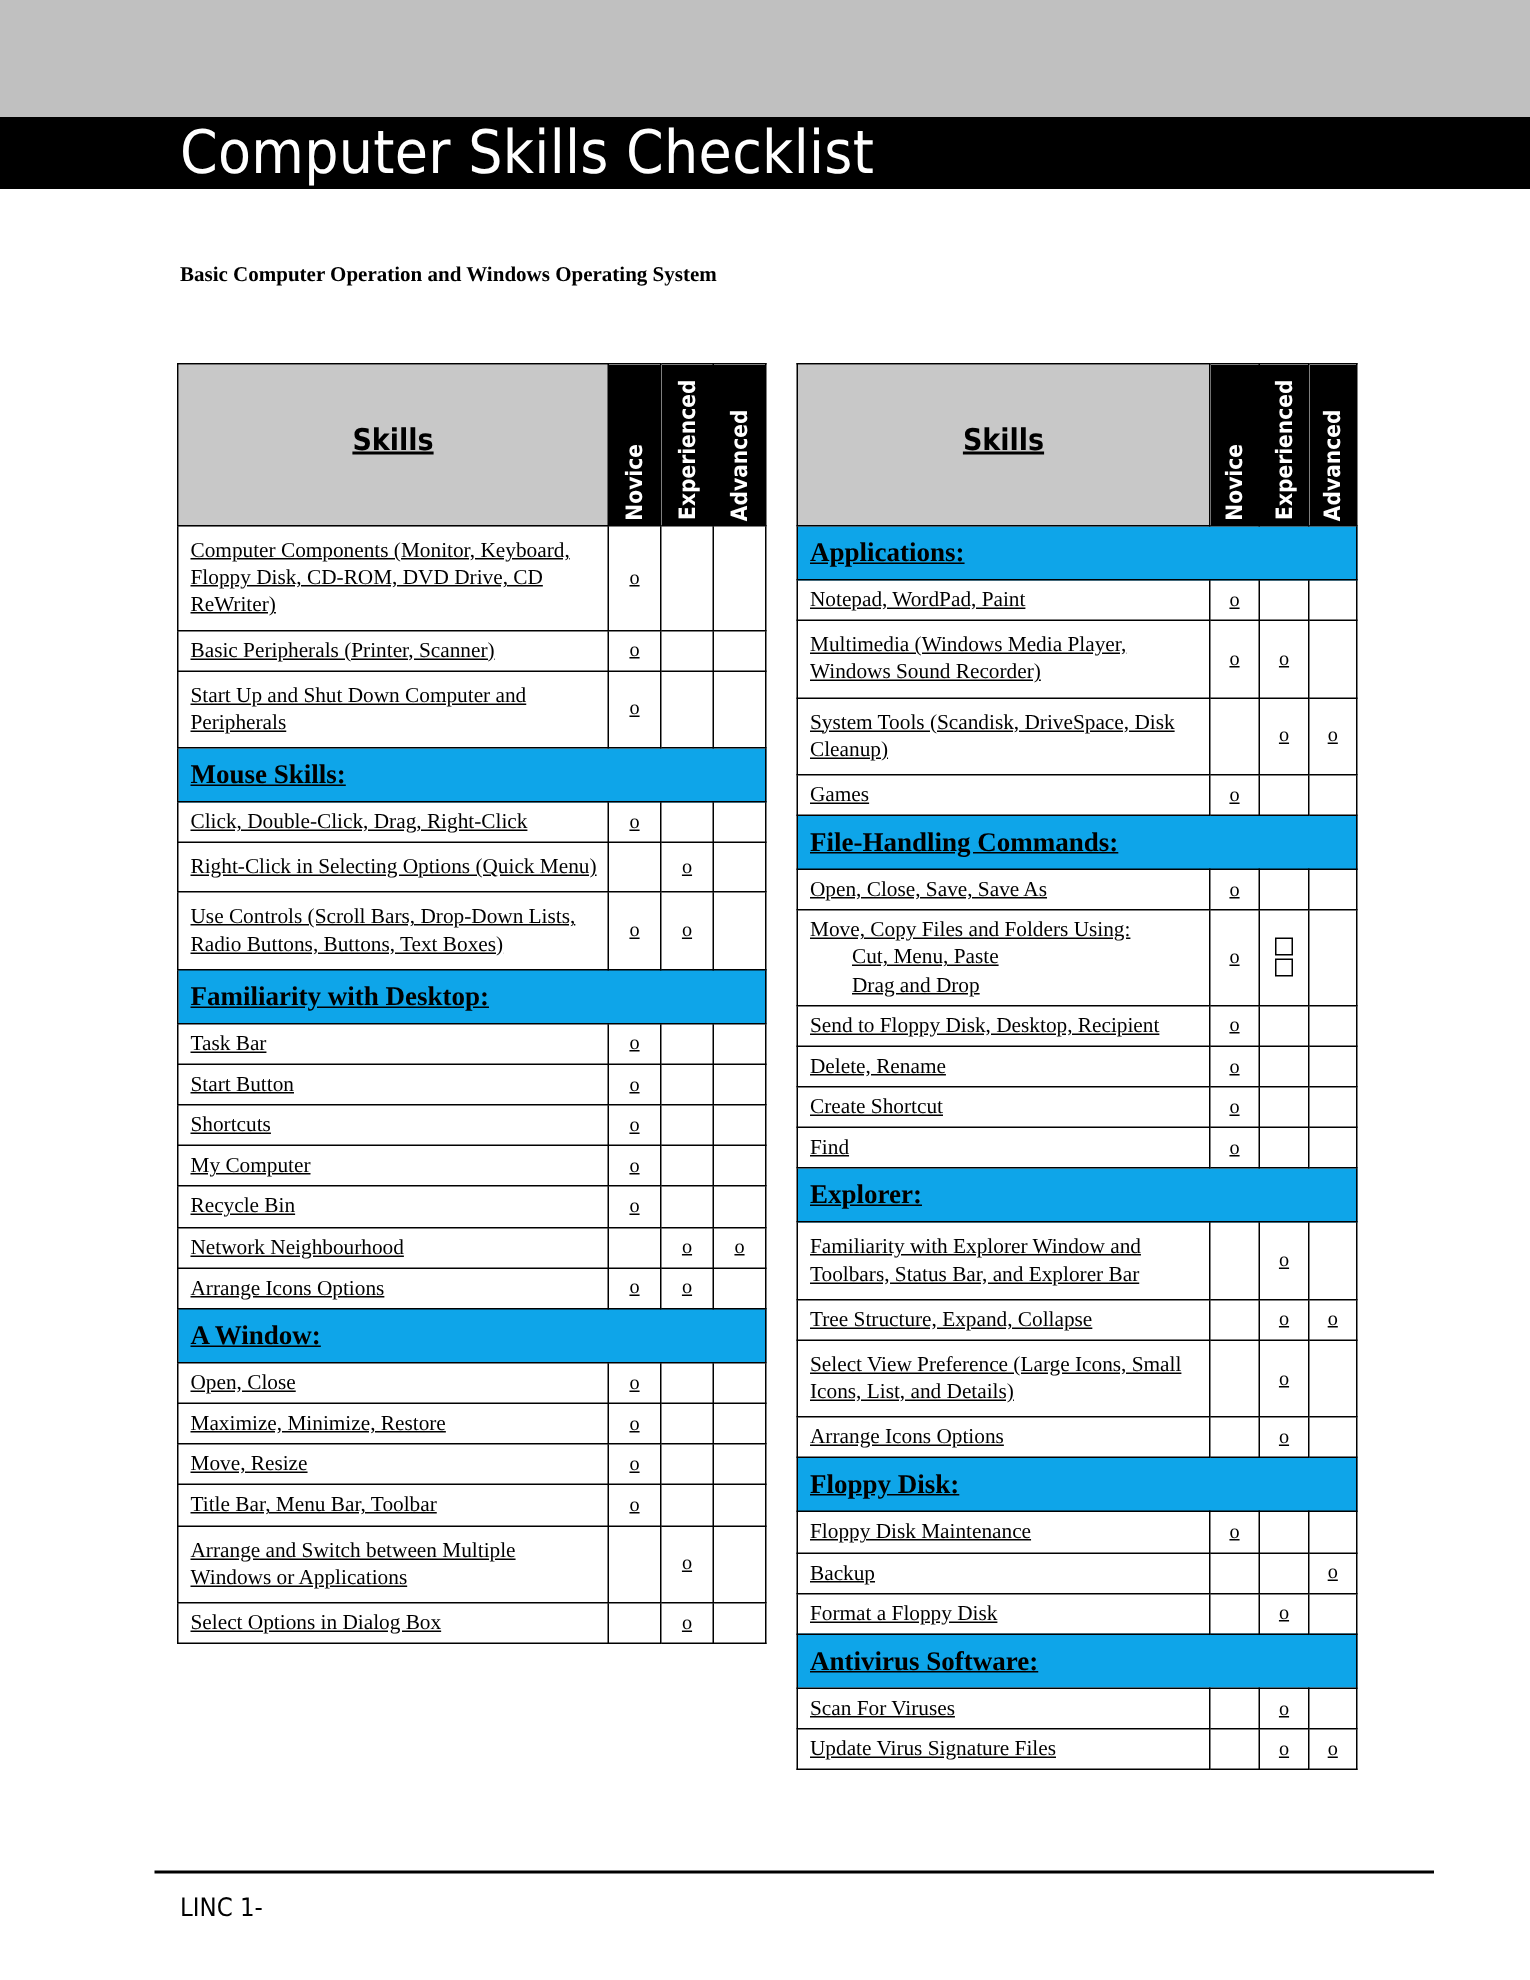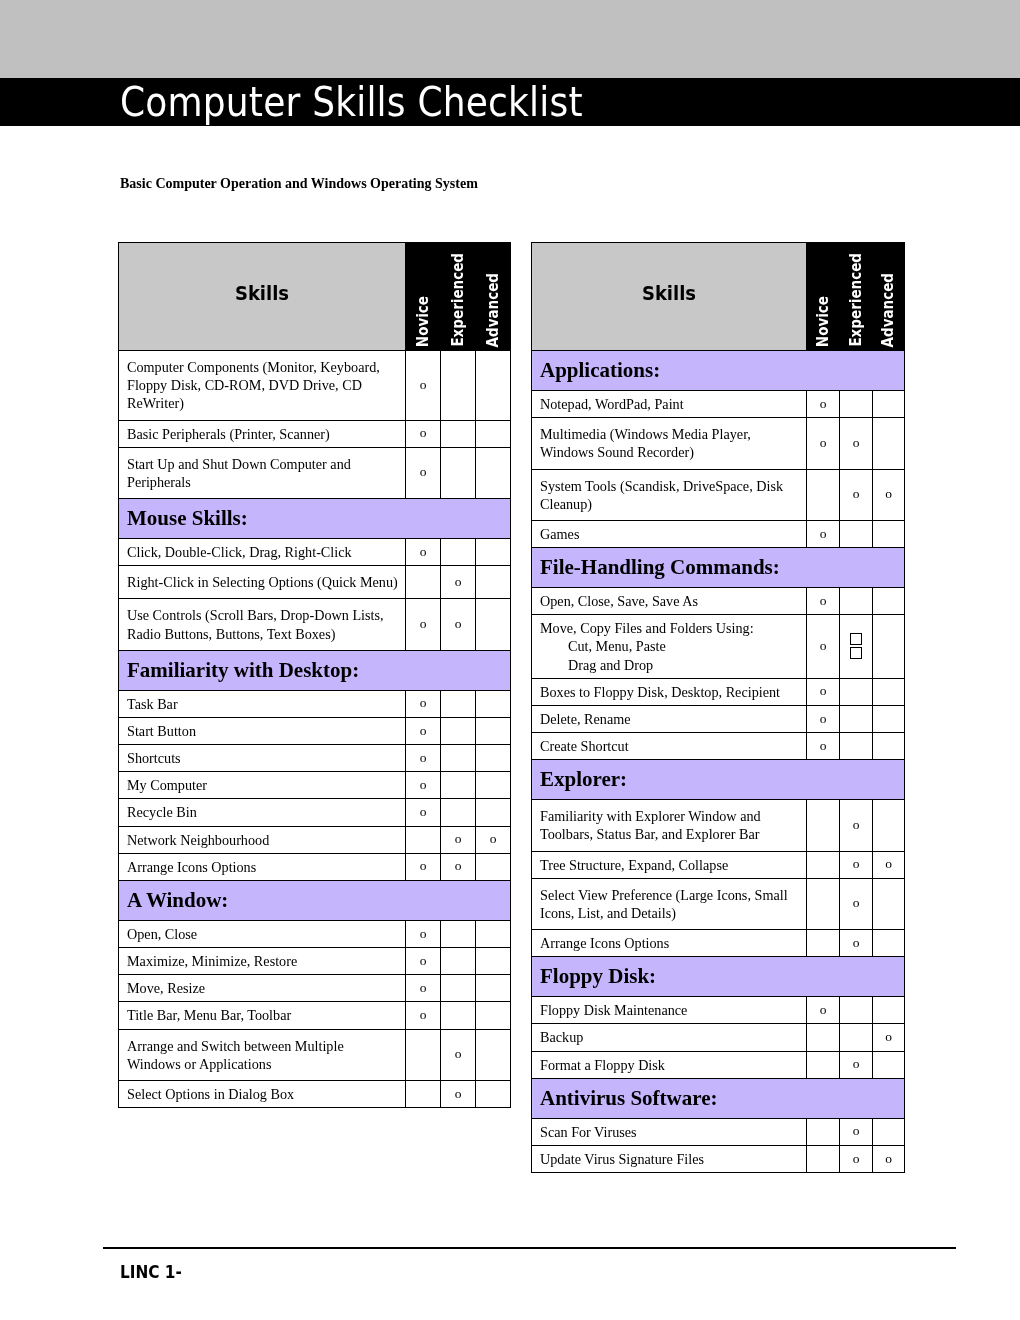--- a/index.html
+++ b/index.html
@@ -38,20 +38,21 @@
   }
 
   
   .tbl {
     position:absolute;
     border-collapse:collapse;
     table-layout:fixed;
     font-family:"Liberation Serif", serif;
     font-size:14.2px;
     color:#000;
+    text-decoration:underline;
   }
   #table-left  { left:118px; top:242px; width:392px; }
   #table-right { left:531px; top:242px; width:373px; }
 
   .tbl td { border:1.6px solid #000; padding:0; vertical-align:middle; }
 
   
   .hdr-skills {
     background:#c8c8c8;
     height:108px;
@@ -85,23 +86,23 @@
     font-weight:bold;
     font-size:15px;
     line-height:1;
     letter-spacing:0px;
     padding:3px 0 4px 0;
     white-space:nowrap;
   }
 
   
   .sect td {
-    background:#c4b5fd;
+    background:#0ea5e9;
     font-weight:bold;
-    font-size:21px;
+    font-size:18px;
     padding:7px 0 7px 8px !important;
   }
 
   
   .skill {
     padding:4px 6px 4px 8px !important;
     line-height:1.28;
   }
   .skill.tall { padding-top:7px !important; padding-bottom:7px !important; }
 
@@ -123,21 +124,21 @@
   .indent { display:block; padding-left:28px; }
 
   
   .footer-rule {
     position:absolute; left:103px; top:1247px; width:853px; height:0;
     border-top:2px solid #000;
   }
   .footer-text {
     position:absolute; left:120px; top:1262px;
     font-family:"DejaVu Sans Condensed","Liberation Sans", sans-serif;
-    font-weight:bold; font-size:17px; color:#000;
+    font-weight:normal; font-size:17px; color:#000;
     white-space:nowrap;
   }
 </style>
 </head>
 <body>
 
 <div class="top-gray"></div>
 
 <div class="title-bar">
   <div class="title">Computer Skills Checklist</div>
@@ -364,33 +365,39 @@
         <td class="mk">o</td>
         <td class="mk">
           <div class="stack">
             <span class="chk"></span>
             <span class="chk"></span>
           </div>
         </td>
         <td class="mk"></td>
       </tr>
       <tr>
-        <td class="skill">Boxes to Floppy Disk, Desktop, Recipient</td>
+        <td class="skill">Send to Floppy Disk, Desktop, Recipient</td>
         <td class="mk">o</td>
         <td class="mk"></td>
         <td class="mk"></td>
       </tr>
       <tr>
         <td class="skill">Delete, Rename</td>
         <td class="mk">o</td>
         <td class="mk"></td>
         <td class="mk"></td>
       </tr>
       <tr>
         <td class="skill">Create Shortcut</td>
+        <td class="mk">o</td>
+        <td class="mk"></td>
+        <td class="mk"></td>
+      </tr>
+      <tr>
+        <td class="skill">Find</td>
         <td class="mk">o</td>
         <td class="mk"></td>
         <td class="mk"></td>
       </tr>
       <tr class="sect">
         <td colspan="4">Explorer:</td>
       </tr>
       <tr>
         <td class="skill tall">Familiarity with Explorer Window and Toolbars, Status Bar, and Explorer Bar</td>
         <td class="mk"></td>

